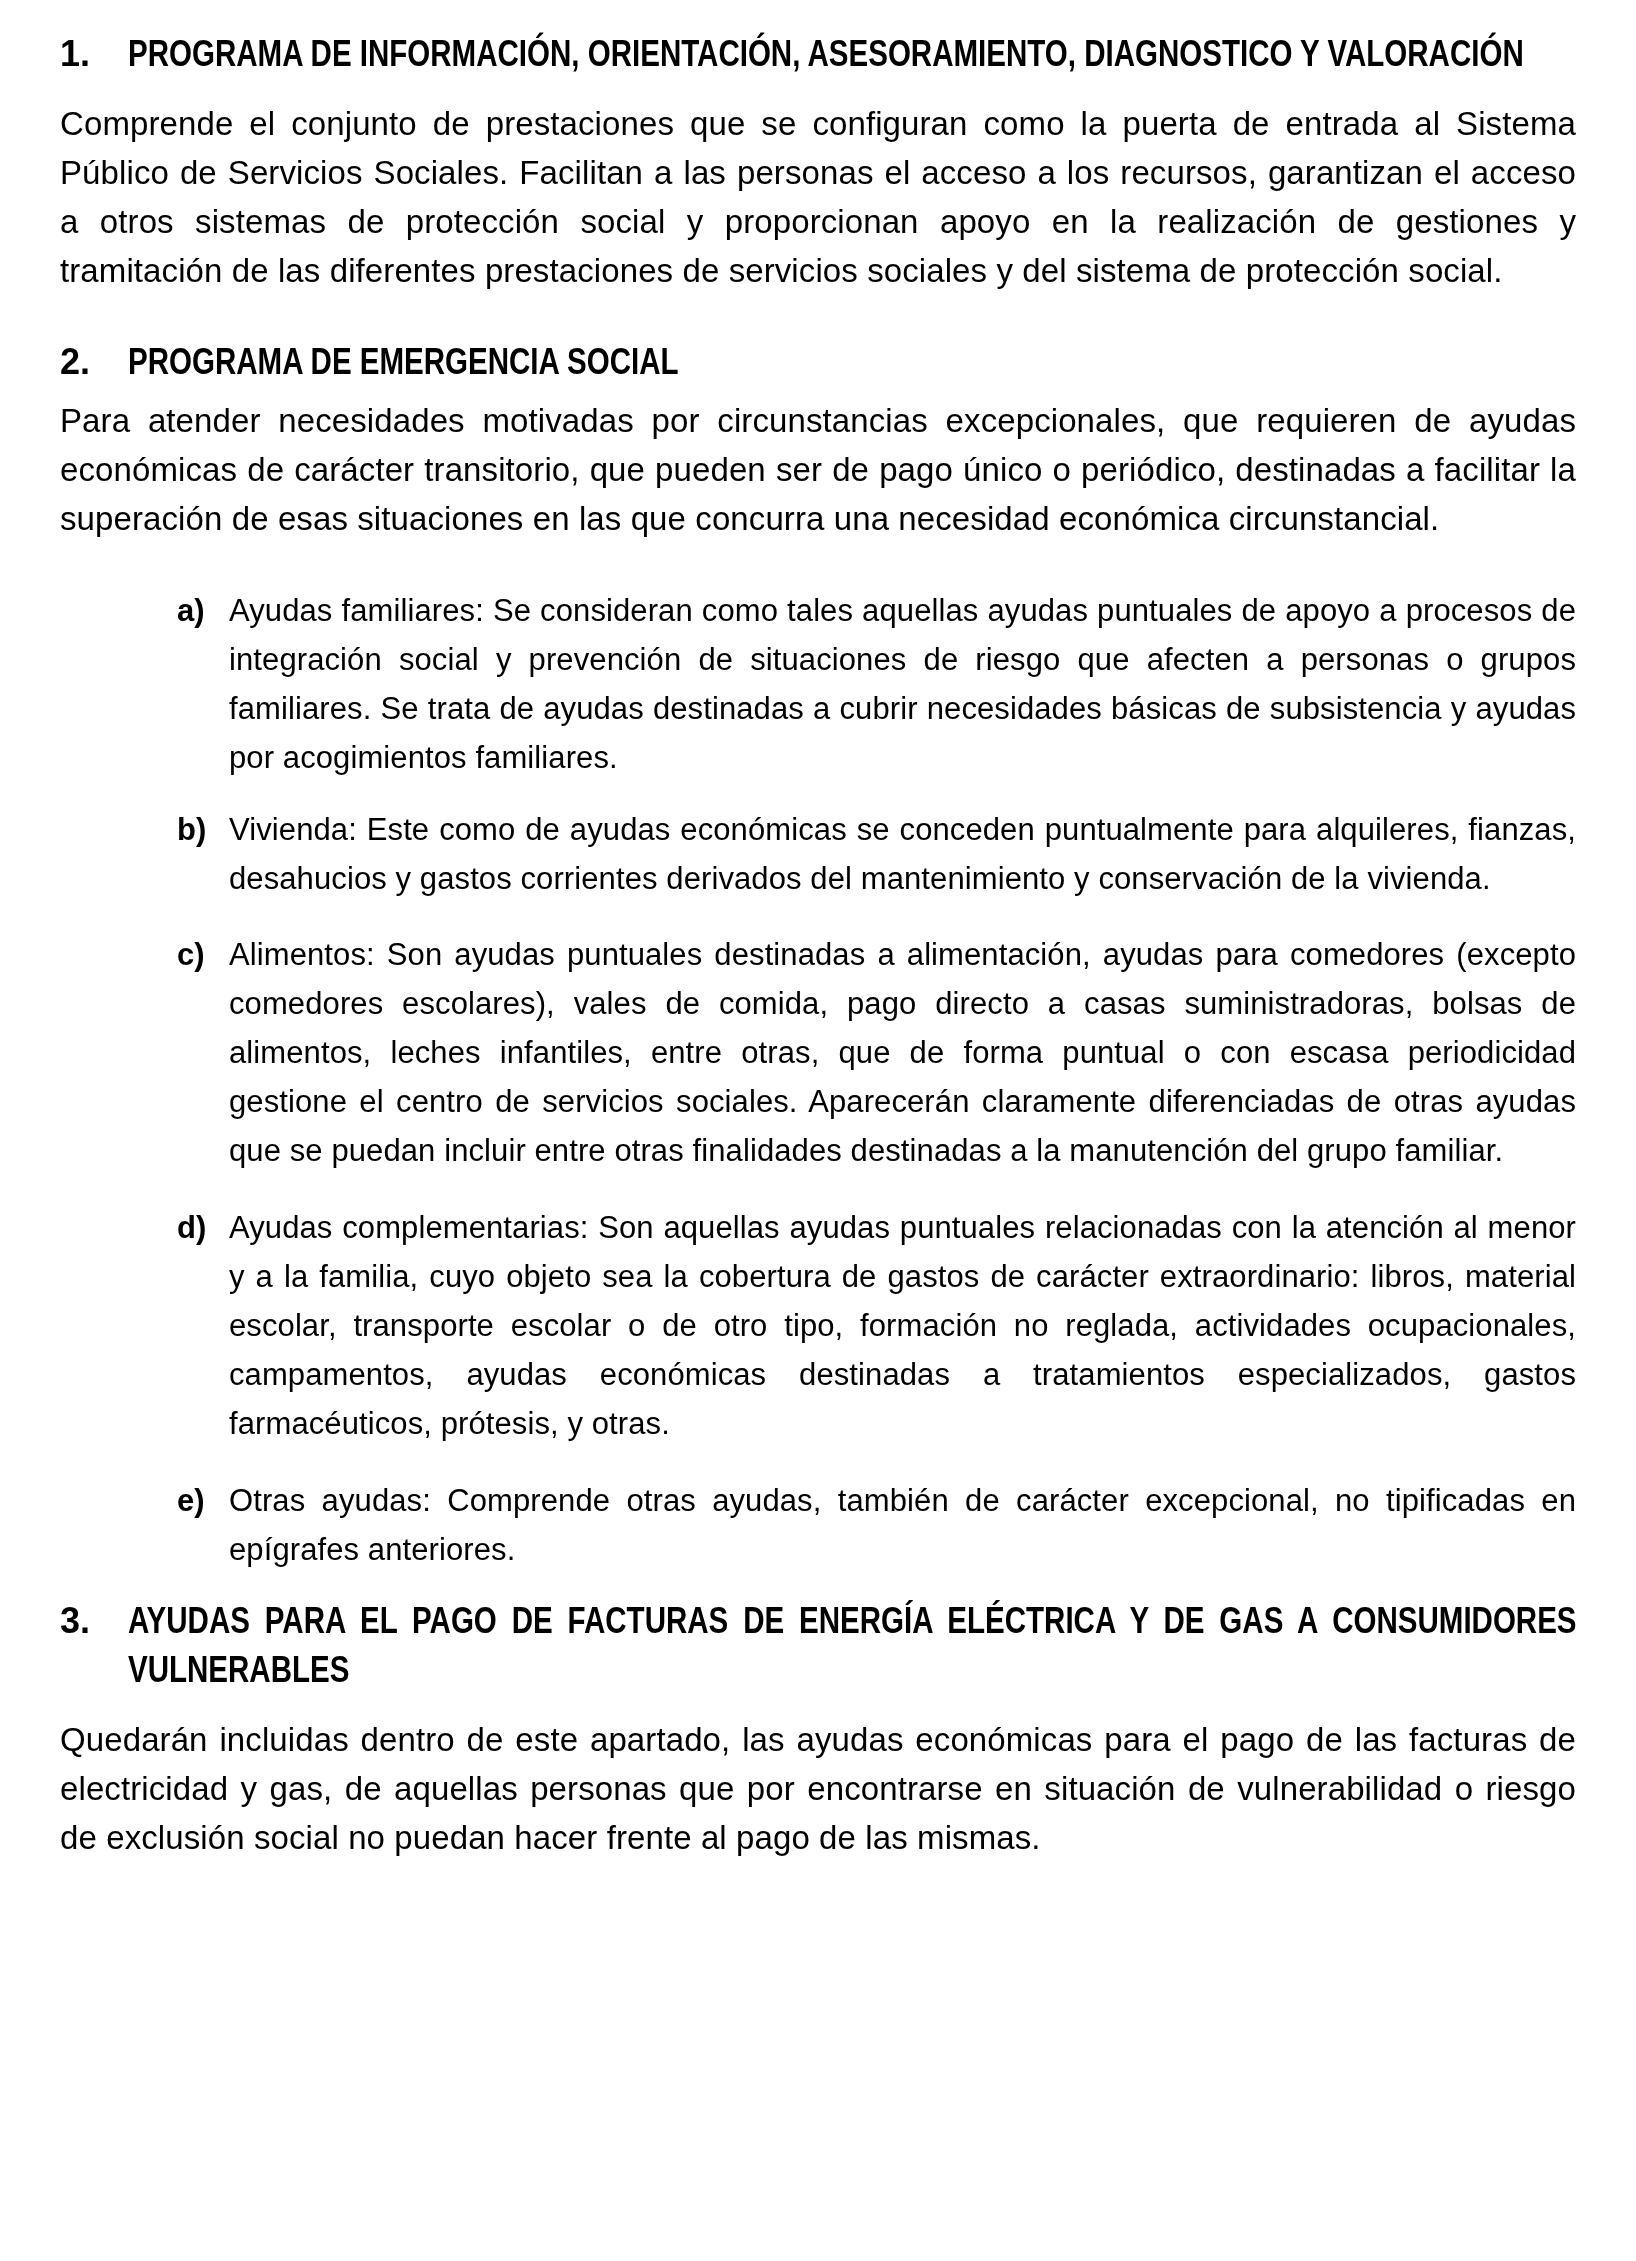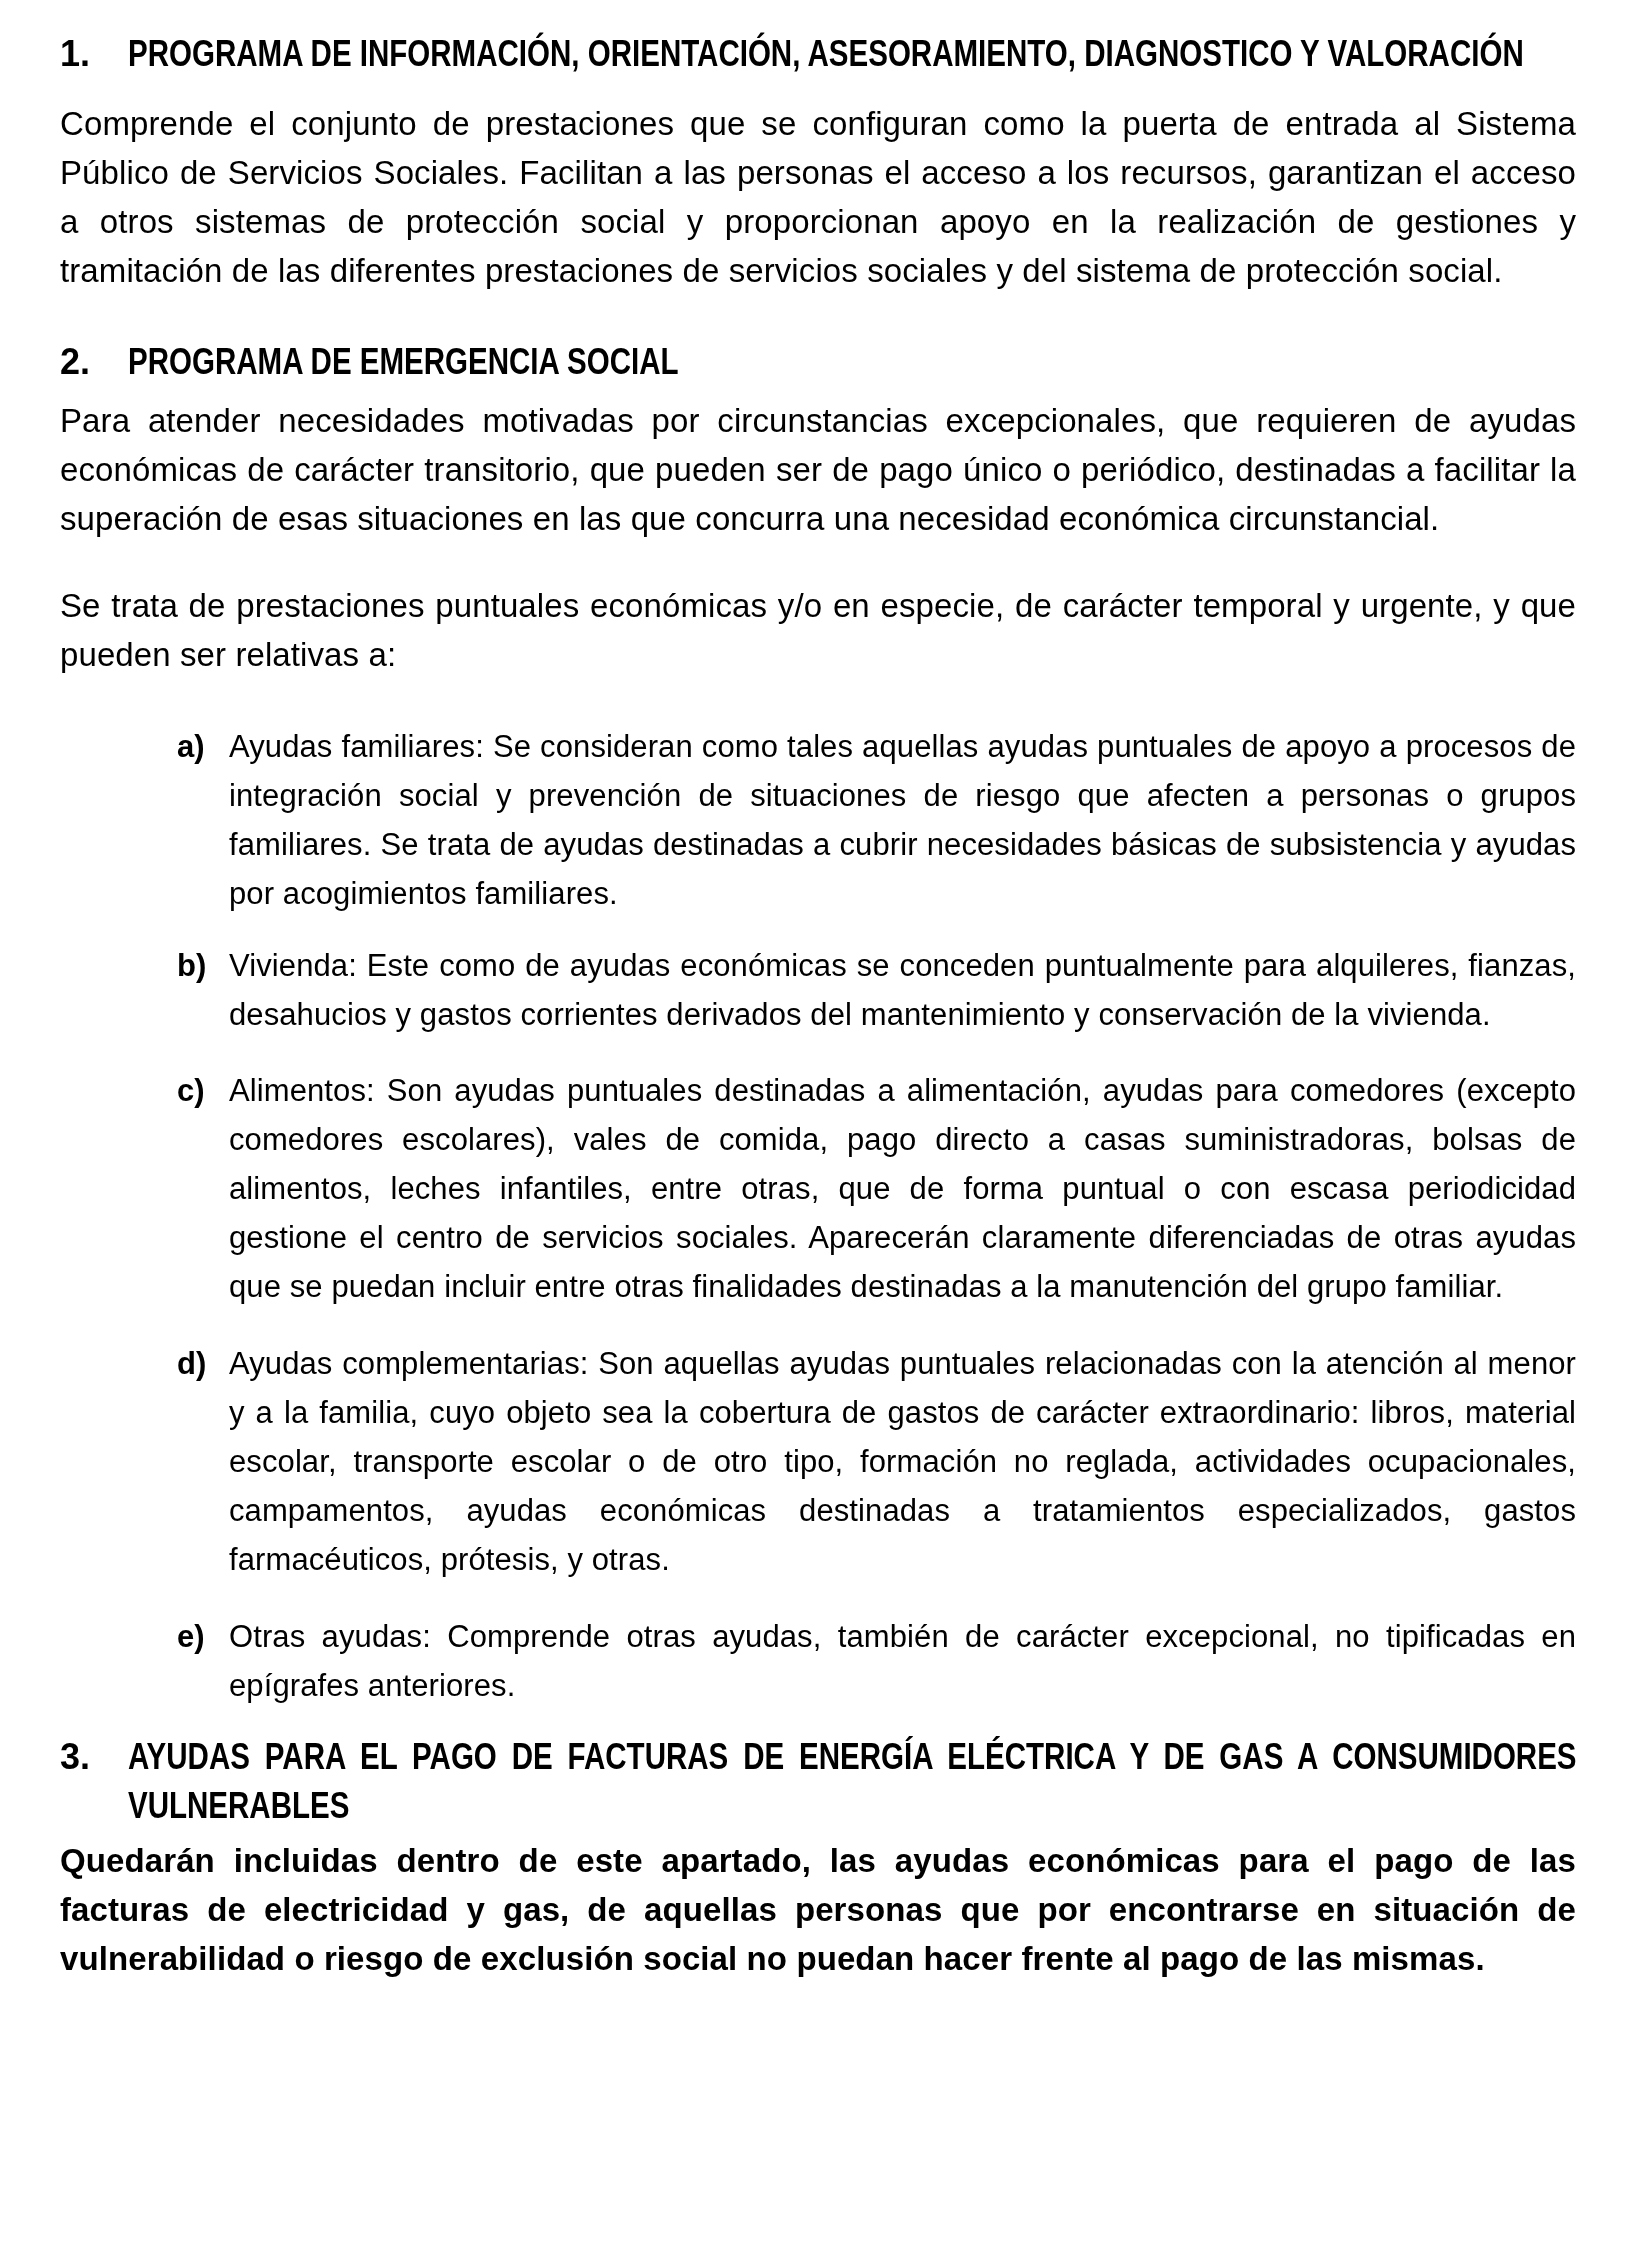--- a/index.html
+++ b/index.html
@@ -59,21 +59,21 @@
   }
   .ltext {
     flex: 1;
     min-width: 0;
     font-size: 31px;
     line-height: 49px;
     letter-spacing: 0.1px;
     text-align: justify;
   }
   
-  .mt21 { margin-top: 6px; font-weight: bold; }
+  .mt21 { margin-top: 21px; }
   .mt25 { margin-top: 21.3px; }
   .mt26 { margin-top: 10px; }
   .mt27 { margin-top: 23px; }
   .mt32 { margin-top: 27px; }
   .mt33 { margin-top: 28px; }
   .mt45 { margin-top: 38px; }
   .mt49 { margin-top: 42px; }
   .mt50 { margin-top: 43px; }
 </style>
 </head>
@@ -89,21 +89,20 @@
   </div>
   <p class="para mt25">Comprende el conjunto de prestaciones que se configuran como la puerta de entrada al Sistema Público de Servicios Sociales. Facilitan a las personas el acceso a los recursos, garantizan el acceso a otros sistemas de protección social y proporcionan apoyo en la realización de gestiones y tramitación de las diferentes prestaciones de servicios sociales y del sistema de protección social.</p>
 
   <div class="heading mt49">
     <span class="hnum">2.</span>
     <div class="hbox">
       <div class="htext">PROGRAMA DE EMERGENCIA SOCIAL</div>
     </div>
   </div>
   <p class="para mt26">Para atender necesidades motivadas por circunstancias excepcionales, que requieren de ayudas económicas de carácter transitorio, que pueden ser de pago único o periódico, destinadas a facilitar la superación de esas situaciones en las que concurra una necesidad económica circunstancial.</p>
-  <p class="para mt45">Se trata de prestaciones puntuales económicas y/o en especie, de carácter temporal y urgente, y que pueden ser relativas a:</p>
 
   <div class="li mt50">
     <span class="lnum">a)</span>
     <div class="ltext">Ayudas familiares: Se consideran como tales aquellas ayudas puntuales de apoyo a procesos de integración social y prevención de situaciones de riesgo que afecten a personas o grupos familiares. Se trata de ayudas destinadas a cubrir necesidades básicas de subsistencia y ayudas por acogimientos familiares.</div>
   </div>
   <div class="li mt27">
     <span class="lnum">b)</span>
     <div class="ltext">Vivienda: Este como de ayudas económicas se conceden puntualmente para alquileres, fianzas, desahucios y gastos corrientes derivados del mantenimiento y conservación de la vivienda.</div>
   </div>
   <div class="li mt32">

